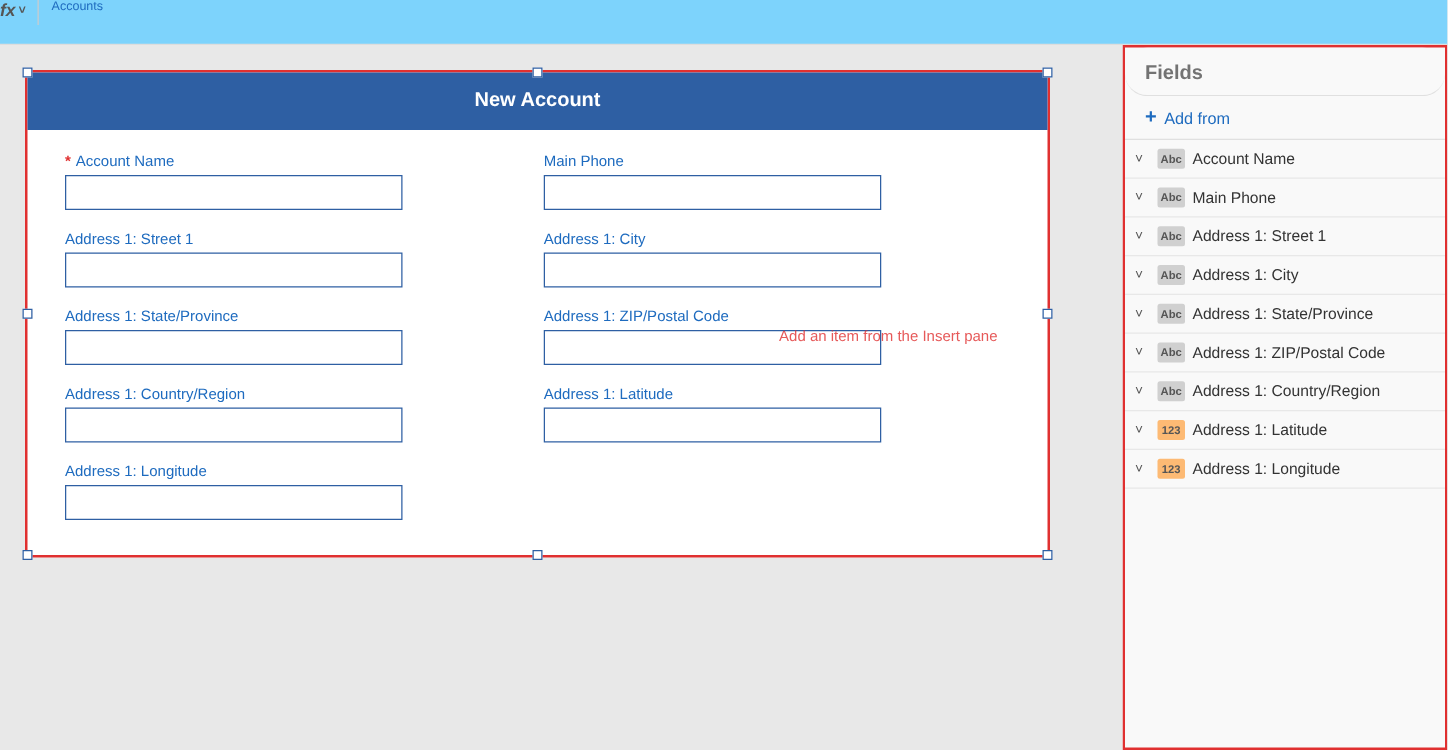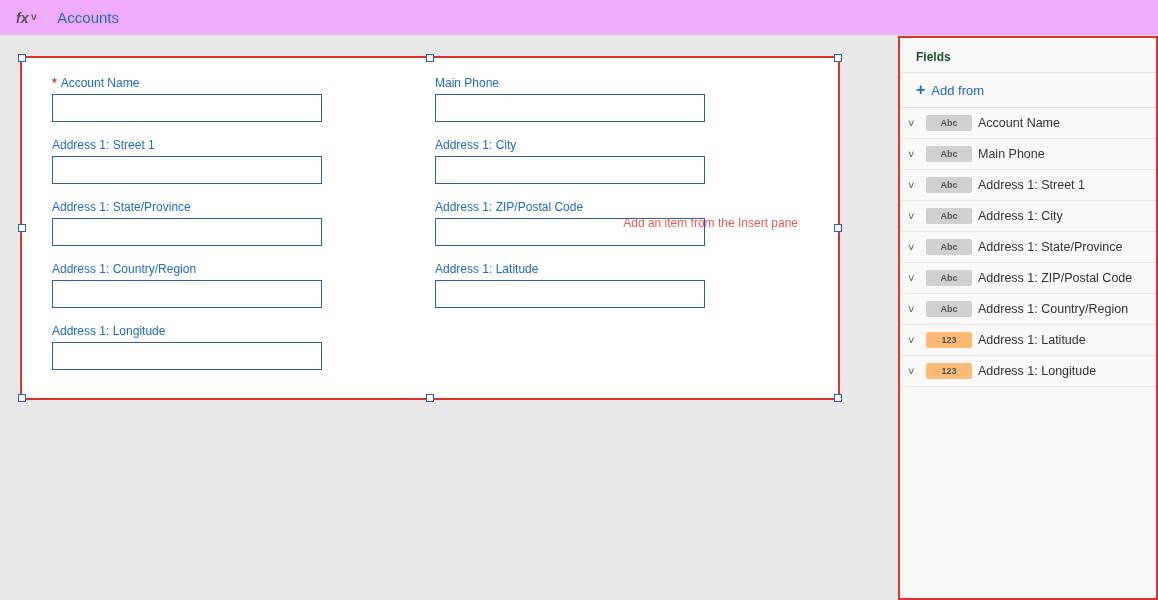--- a/index.html
+++ b/index.html
@@ -10,25 +10,25 @@
       width: 1158px;
       height: 600px;
       overflow: hidden;
       display: flex;
       flex-direction: column;
     }
 
     
     .topbar {
       height: 36px;
-      background: #f0abfc;
+      background: #7dd3fc;
       border-bottom: 1px solid #ddd;
       display: flex;
-      align-items: center;
-      padding: 0 16px;
+      align-items: flex-start;
+      padding: 0 0;
       gap: 6px;
       flex-shrink: 0;
     }
     .fx-icon {
       display: flex;
       align-items: center;
       font-style: italic;
       font-weight: bold;
       color: #555;
       font-size: 14px;
@@ -39,21 +39,21 @@
       color: #555;
     }
     .topbar-separator {
       width: 1px;
       height: 20px;
       background: #ccc;
       margin: 0 4px;
     }
     .topbar-accounts {
       color: #1e6bbf;
-      font-size: 15px;
+      font-size: 10px;
     }
 
     
     .main-layout {
       display: flex;
       flex: 1;
       overflow: hidden;
     }
 
     
@@ -160,25 +160,26 @@
       background: #f9f9f9;
       border-left: 1px solid #ddd;
       border: 2px solid #e03030;
       display: flex;
       flex-direction: column;
       overflow-y: auto;
     }
 
     .panel-header {
       padding: 12px 16px 8px 16px;
-      font-size: 12px;
+      font-size: 16px;
       font-weight: 600;
-      color: #14532d;
+      color: #737373;
       border-bottom: 1px solid #e0e0e0;
       background: #f9f9f9;
+      border-radius: 18px;
     }
 
     .add-field-btn {
       display: flex;
       align-items: center;
       gap: 6px;
       padding: 8px 16px;
       font-size: 13px;
       color: #1e6bbf;
       cursor: pointer;
@@ -201,21 +202,21 @@
       cursor: pointer;
     }
 
     .field-chevron {
       color: #555;
       font-size: 11px;
       width: 12px;
     }
 
     .field-type-badge {
-      width: 46px;
+      width: 22px;
       height: 16px;
       background: #d0d0d0;
       border-radius: 2px;
       font-size: 9px;
       font-weight: bold;
       color: #555;
       display: flex;
       align-items: center;
       justify-content: center;
       flex-shrink: 0;
@@ -249,20 +250,23 @@
 
       <div class="handle handle-tl"></div>
       <div class="handle handle-tc"></div>
       <div class="handle handle-tr"></div>
       <div class="handle handle-ml"></div>
       <div class="handle handle-mr"></div>
       <div class="handle handle-bl"></div>
       <div class="handle handle-bc"></div>
       <div class="handle handle-br"></div>
 
+      <div class="form-header">
+        <span>New Account</span>
+      </div>
 
       <div class="form-body">
         <div class="form-grid">
 
           <div class="form-field">
             <div class="field-label">
               <span class="required-star">*</span>
               <span>Account Name</span>
             </div>
             <input class="field-input" type="text" style="">

